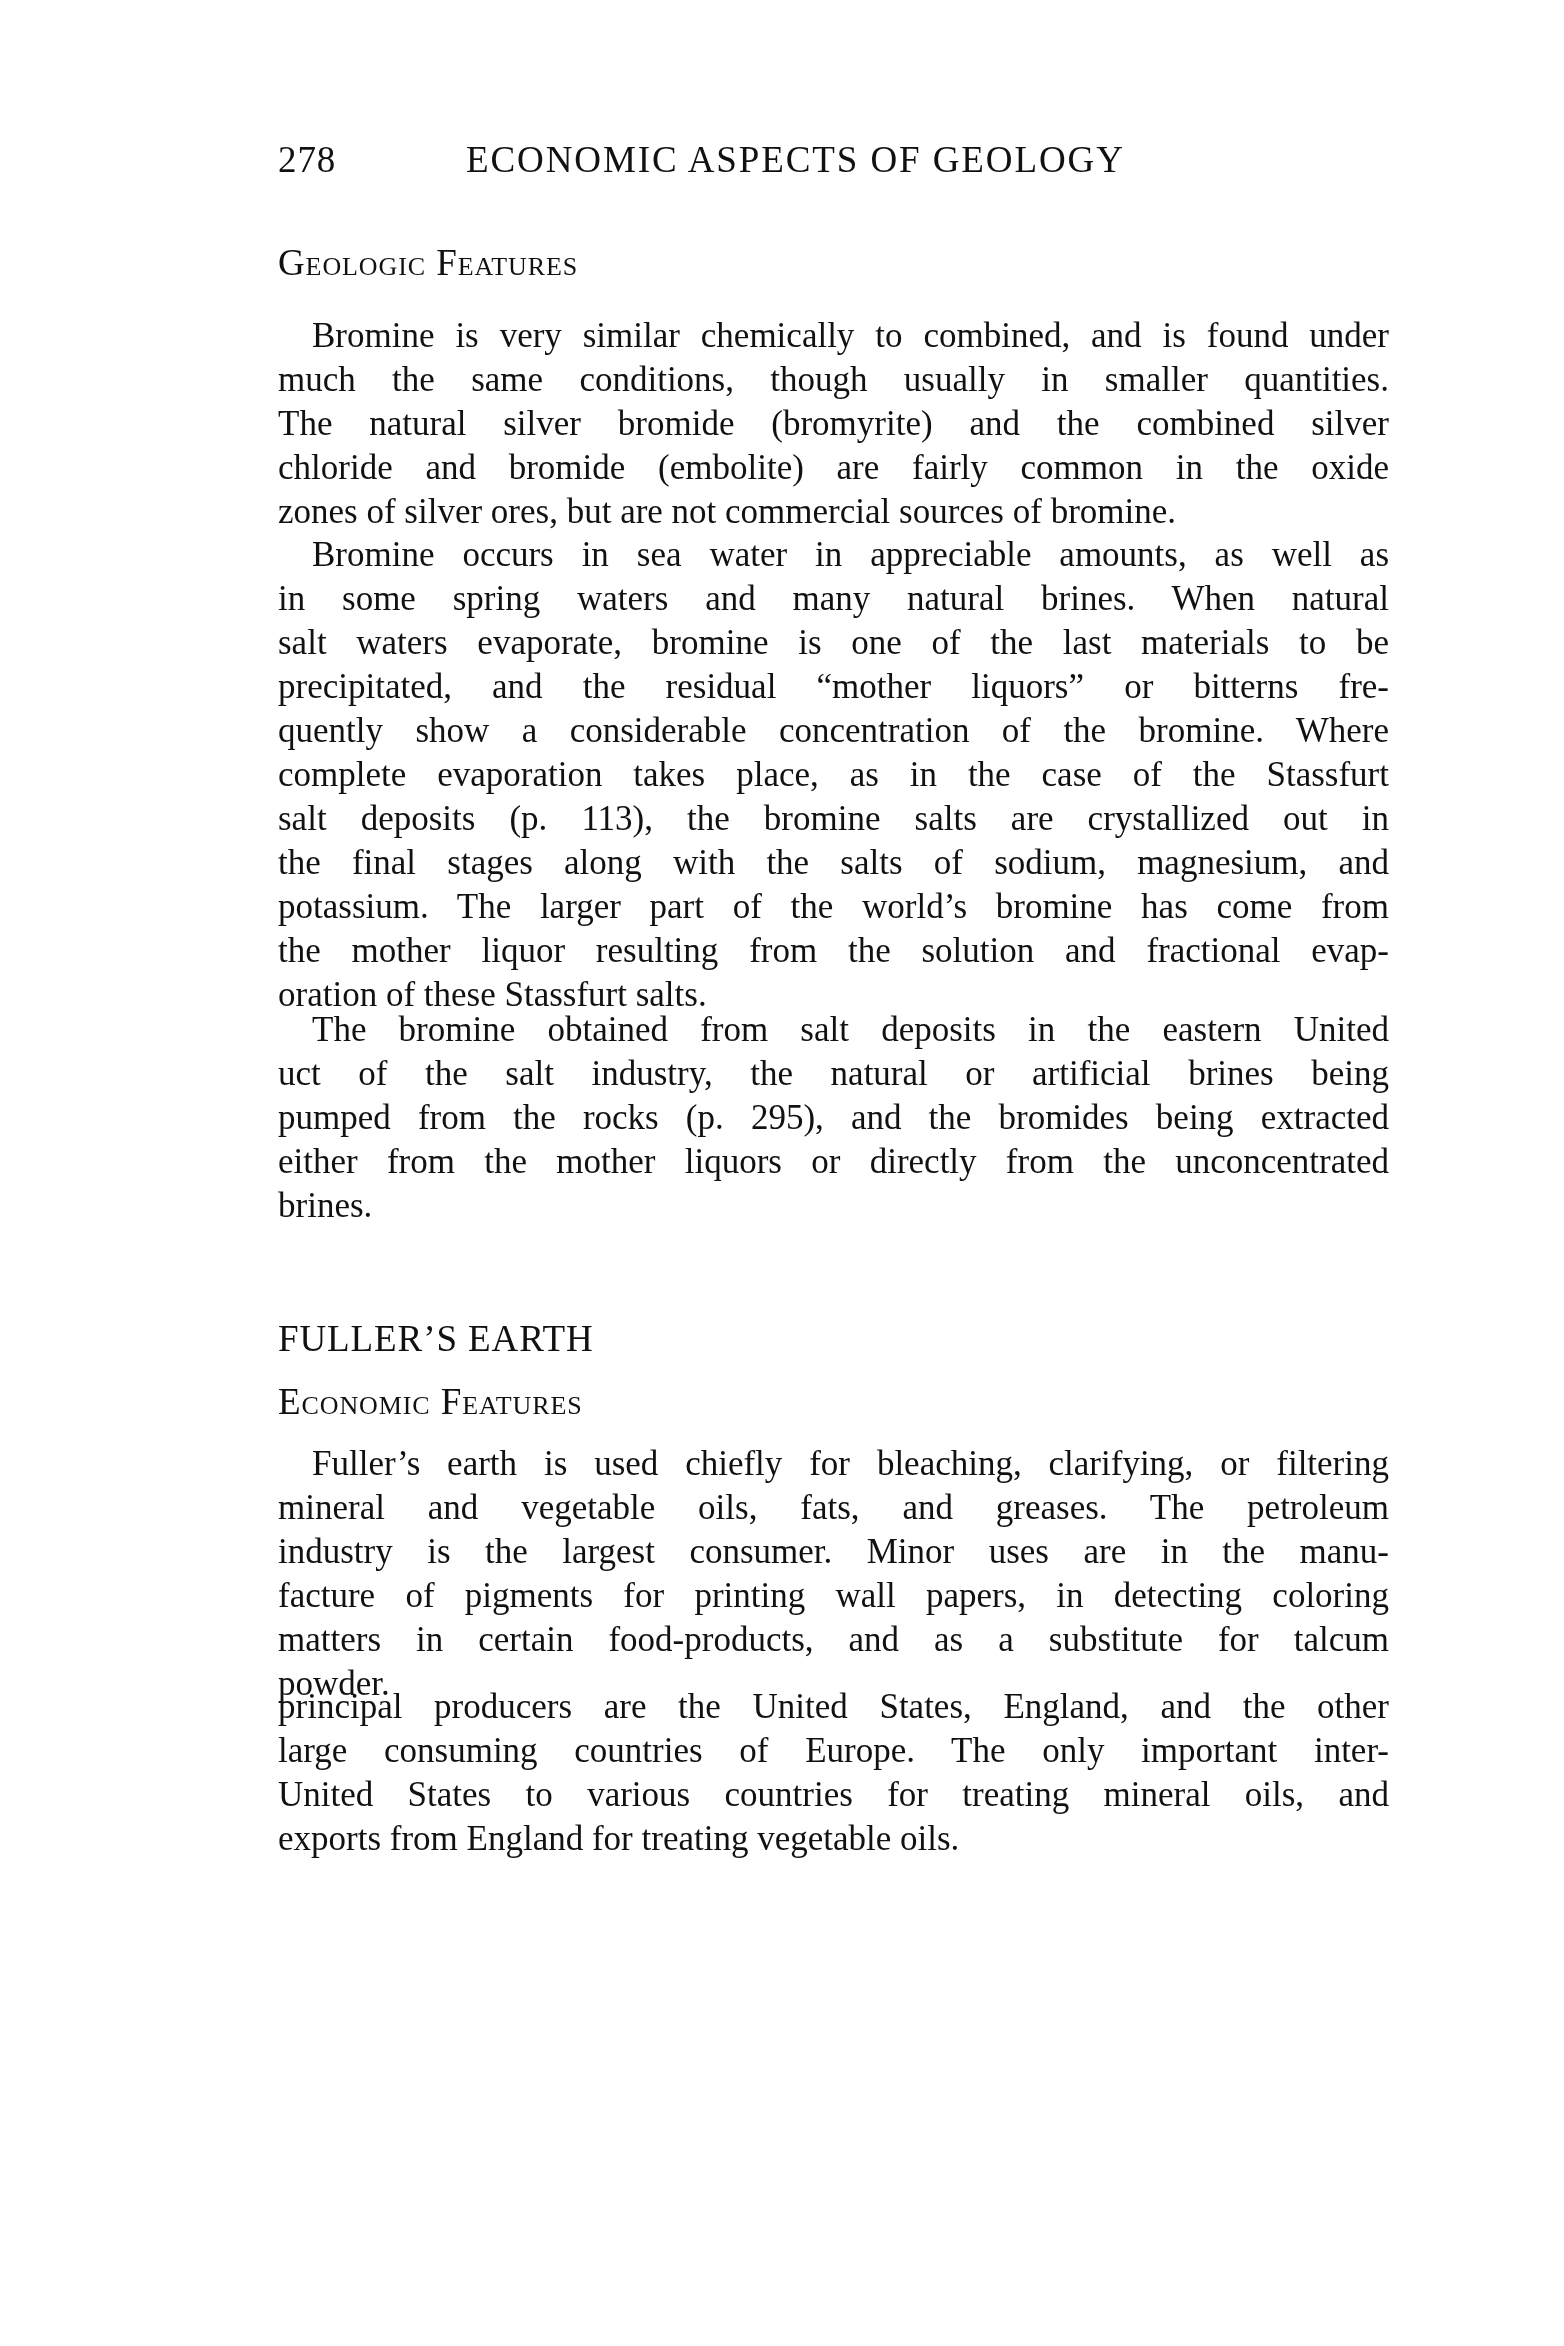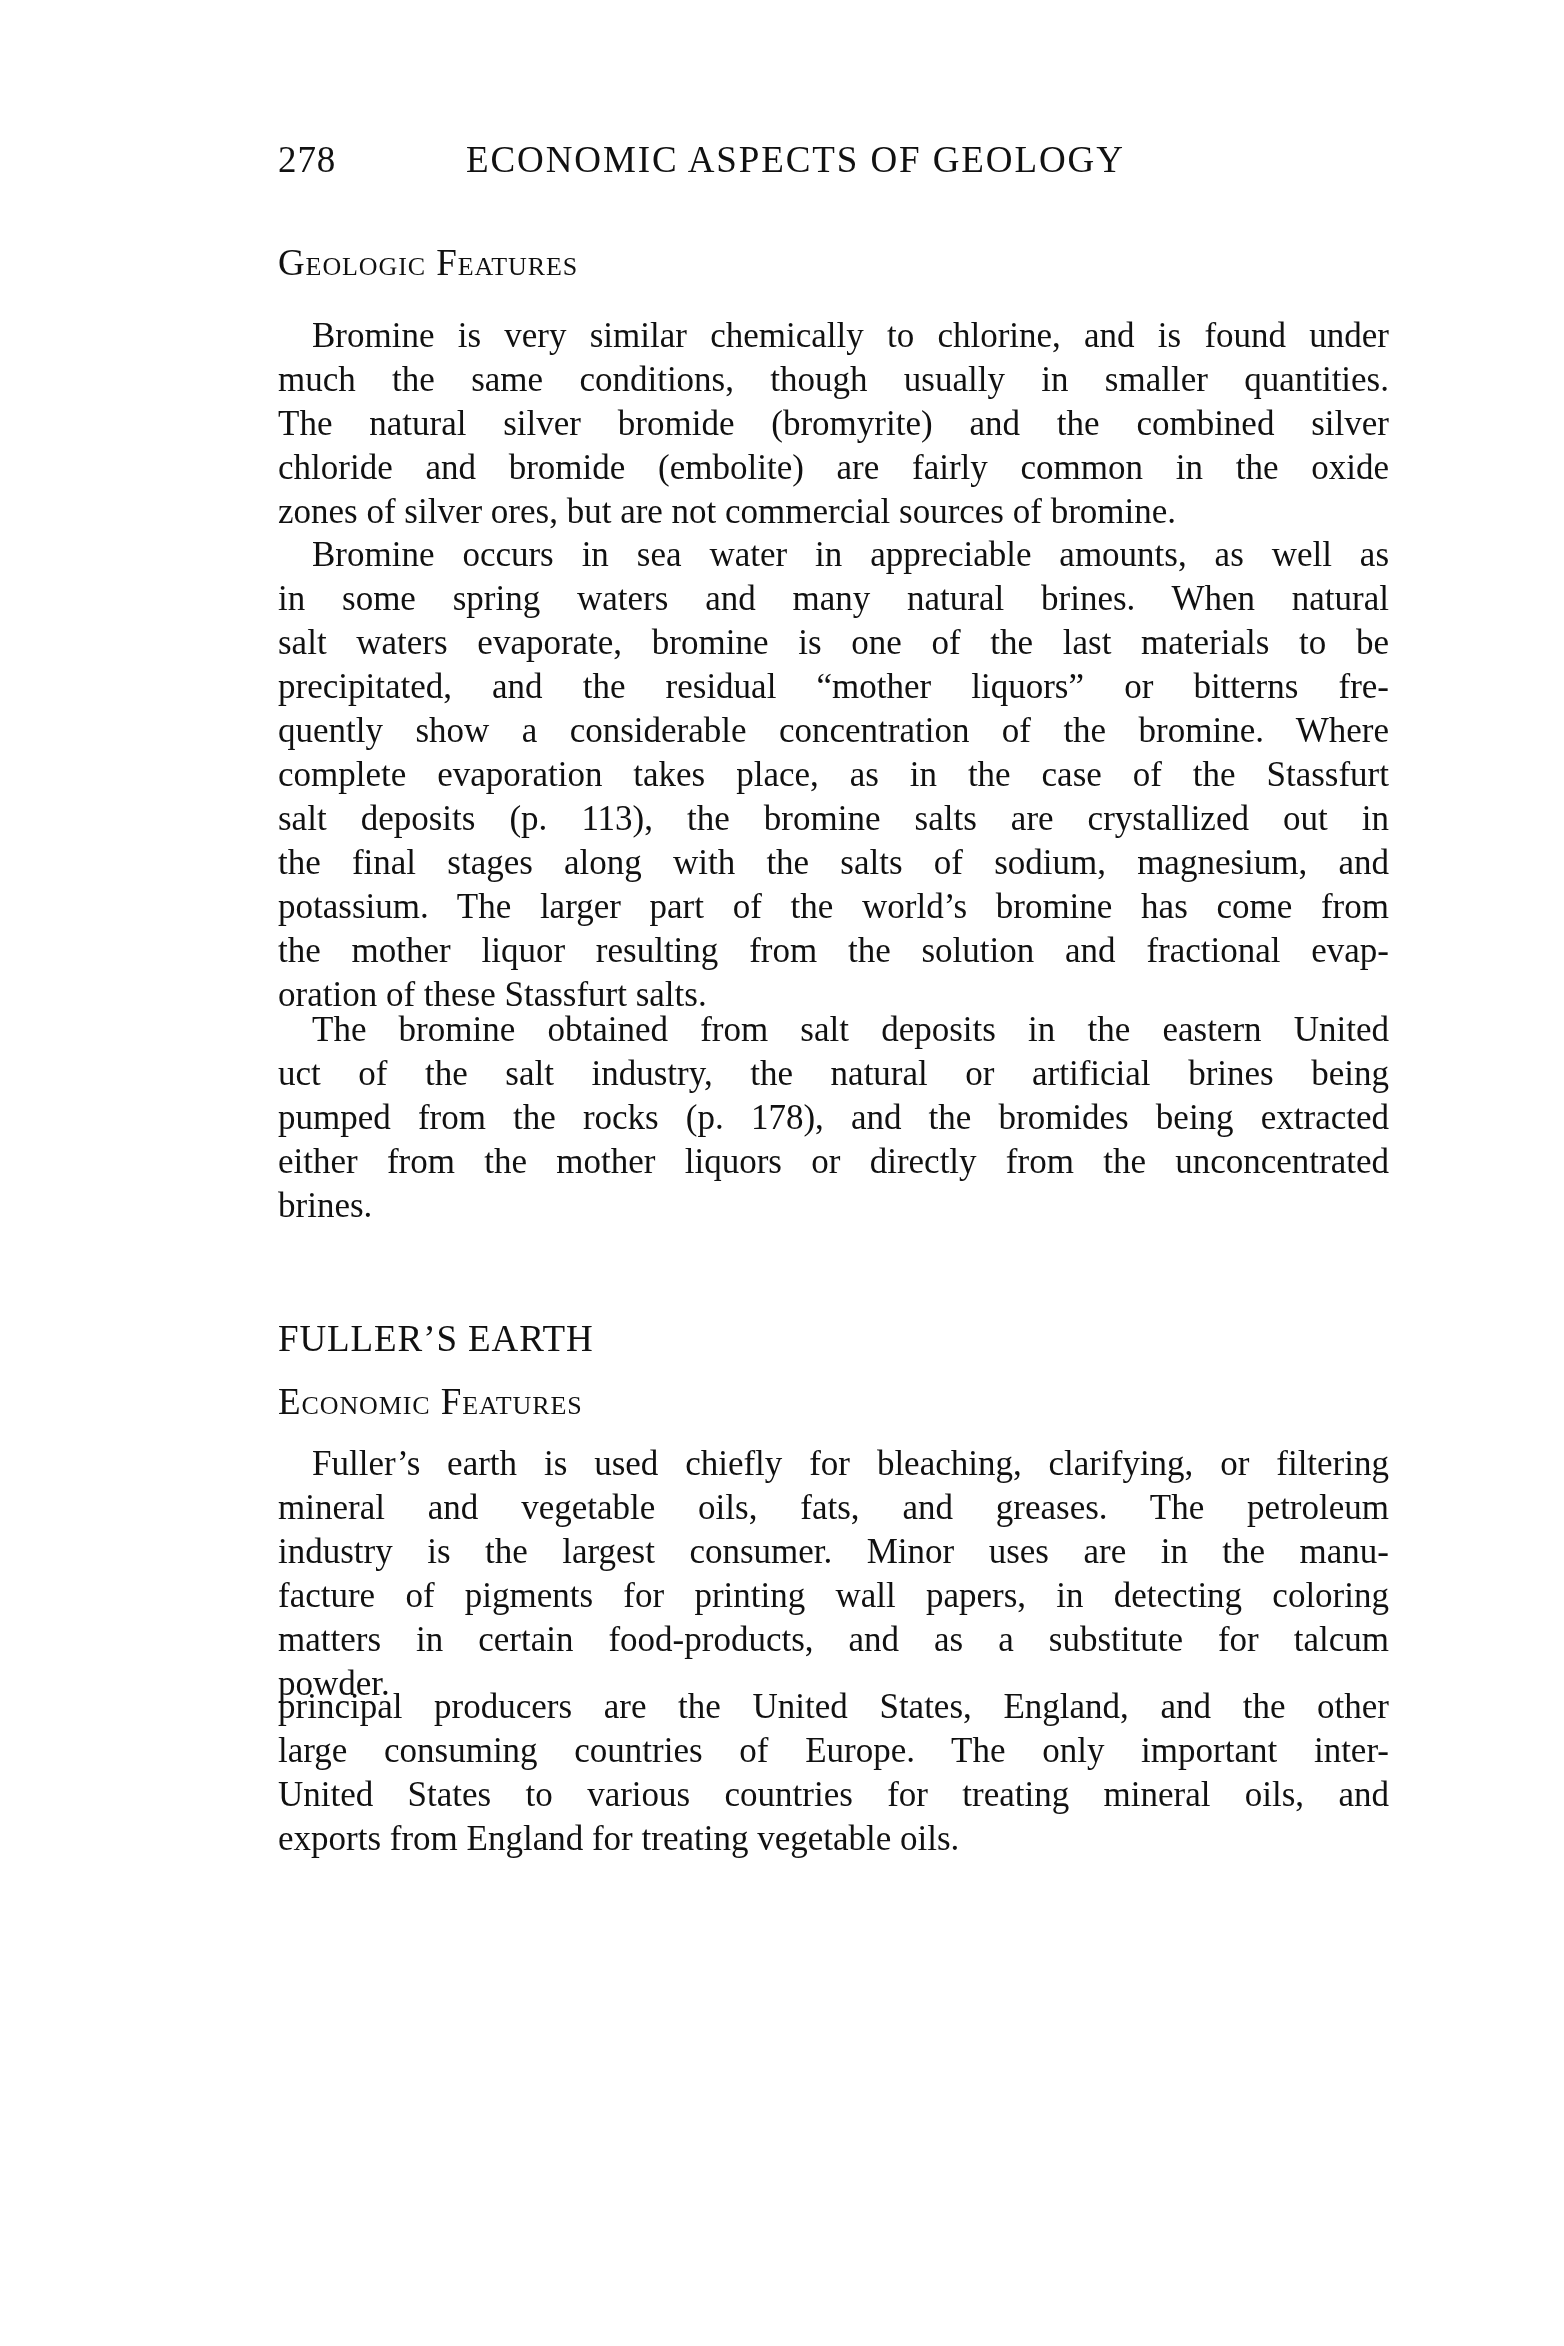--- a/index.html
+++ b/index.html
@@ -36,21 +36,21 @@
 <div class="page">
 
   <div class="running-head">
     <span class="page-number">278</span>
     <span class="running-title">ECONOMIC ASPECTS OF GEOLOGY</span>
   </div>
 
   <div class="heading smallcaps" style="top:241px;">Geologic Features</div>
 
   <div class="para" style="top:314px;">
-      <span class="line indent">Bromine is very similar chemically to chlorine, and is found under</span>
+      <span class="line indent">Bromine is very similar chemically to combined, and is found under</span>
       <span class="line">much the same conditions, though usually in smaller quantities.</span>
       <span class="line">The natural silver bromide (bromyrite) and the combined silver</span>
       <span class="line">chloride and bromide (embolite) are fairly common in the oxide</span>
       <span class="line last">zones of silver ores, but are not commercial sources of bromine.</span>
     </div>
   <div class="para" style="top:533px;">
       <span class="line indent">Bromine occurs in sea water in appreciable amounts, as well as</span>
       <span class="line">in some spring waters and many natural brines.  When natural</span>
       <span class="line">salt waters evaporate, bromine is one of the last materials to be</span>
       <span class="line">precipitated, and the residual “mother liquors” or bitterns fre-</span>
@@ -58,21 +58,21 @@
       <span class="line">complete evaporation takes place, as in the case of the Stassfurt</span>
       <span class="line">salt deposits (p. 113), the bromine salts are crystallized out in</span>
       <span class="line">the final stages along with the salts of sodium, magnesium, and</span>
       <span class="line">potassium.  The larger part of the world’s bromine has come from</span>
       <span class="line">the mother liquor resulting from the solution and fractional evap-</span>
       <span class="line last">oration of these Stassfurt salts.</span>
     </div>
   <div class="para" style="top:1000px;margin-top:8px;">
       <span class="line indent">The bromine obtained from salt deposits in the eastern United</span>
       <span class="line">uct of the salt industry, the natural or artificial brines being</span>
-      <span class="line">pumped from the rocks (p. 178), and the bromides being extracted</span>
+      <span class="line">pumped from the rocks (p. 295), and the bromides being extracted</span>
       <span class="line">either from the mother liquors or directly from the unconcentrated</span>
       <span class="line last">brines.</span>
     </div>
 
   <div class="heading" style="top:1317px; letter-spacing:0.9px;">FULLER’S EARTH</div>
   <div class="heading smallcaps" style="top:1380px;">Economic Features</div>
 
   <div class="para" style="top:1442px;">
       <span class="line indent">Fuller’s earth is used chiefly for bleaching, clarifying, or filtering</span>
       <span class="line">mineral and vegetable oils, fats, and greases.  The petroleum</span>

